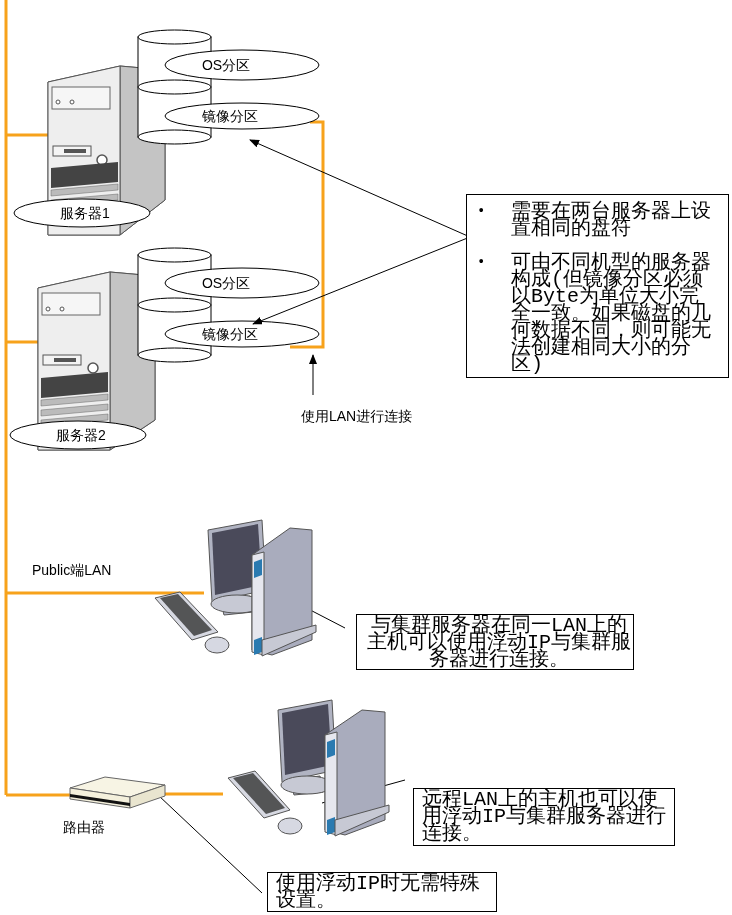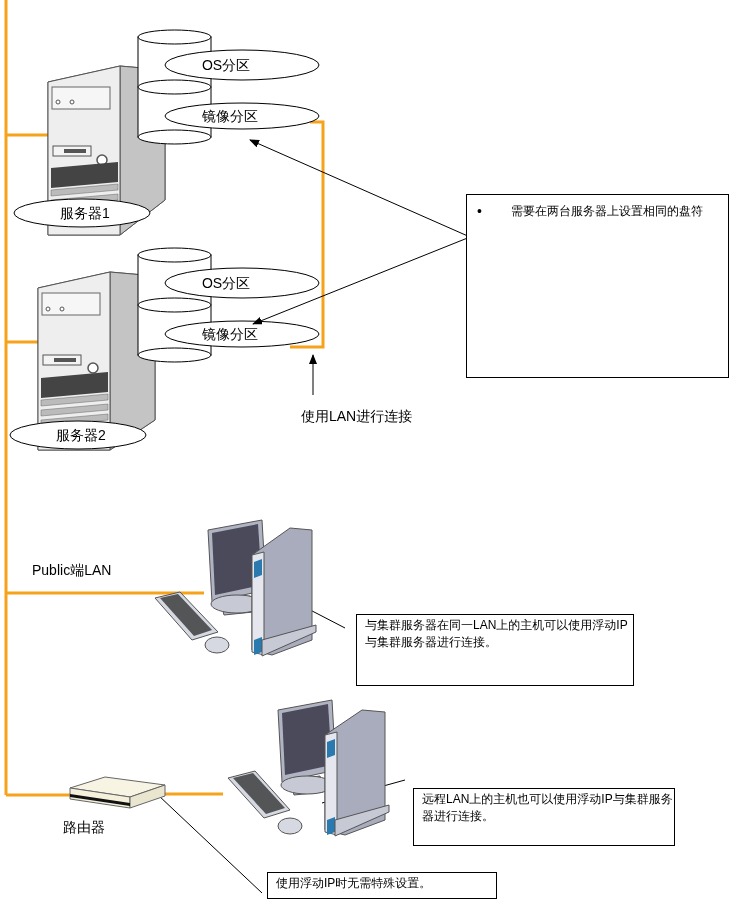--- a/index.html
+++ b/index.html
@@ -1,21 +1,21 @@
 <!DOCTYPE html>
 <html><head>
 <meta charset="utf-8">
 <style>
   html, body { margin:0; padding:0; background:#ffffff; }
   body { width:732px; height:915px; position:relative; overflow:hidden;
          font-family:"Liberation Sans","DejaVu Sans",sans-serif; color:#000; }
   #diagram { position:absolute; left:0; top:0; }
   .lbl { font-family:"Liberation Sans","DejaVu Sans",sans-serif; font-size:14px; fill:#000; }
   .note { position:absolute; border:1px solid #000; background:#fff; box-sizing:border-box;
-          font-size:12px; line-height:17px; font-family:Liberation Sans, sans-serif; }
+          font-size:20px; line-height:17px; font-family:Liberation Mono, monospace; }
   .note ul { margin:0; padding:0; list-style:none; }
   .note li { position:relative; padding-left:44px; margin-bottom:17px; }
   .note li::before { content:"•"; position:absolute; left:10px; top:0; font-size:14px; }
 </style>
 </head>
 <body>
 
 <svg id="diagram" width="732" height="915" viewBox="0 0 732 915" xmlns="http://www.w3.org/2000/svg">
   <defs>
     <marker id="arrowhead" markerWidth="10" markerHeight="8" refX="9" refY="4" orient="auto" markerUnits="userSpaceOnUse">
@@ -140,26 +140,27 @@
   </g>
   <text class="lbl" x="63" y="832">路由器</text>
 
   <text class="lbl" x="301" y="421">使用LAN进行连接</text>
   <text class="lbl" x="32" y="575">Public端LAN</text>
 </svg>
 
 <div class="note" style="left:466px; top:194px; width:263px; height:184px; padding-top:8px;">
   <ul>
     <li style="padding-right:12px;"><span>需要在两台服务器上设置相同的盘符</span></li>
+    <li style="padding-right:12px;"><span>可由不同机型的服务器构成(但镜像分区必须以Byte为单位大小完全一致。如果磁盘的几何数据不同，则可能无法创建相同大小的分区)</span></li>
   </ul>
 </div>
 
-<div class="note" style="left:356px; top:614px; width:278px; height:72px; padding:2px 0 0 8px;">
+<div class="note" style="left:356px; top:614px; width:278px; height:56px; padding:2px 0 0 8px;text-align:center;">
   <span>与集群服务器在同一LAN上的主机可以使用浮动IP与集群服务器进行连接。</span>
 </div>
 
 <div class="note" style="left:413px; top:761px; width:262px; height:58px; padding:2px 0 0 8px;margin-top:27px;">
   <span>远程LAN上的主机也可以使用浮动IP与集群服务器进行连接。</span>
 </div>
 
-<div class="note" style="left:267px; top:872px; width:230px; height:27px; padding:2px 0 0 8px;">
+<div class="note" style="left:267px; top:872px; width:230px; height:40px; padding:2px 0 0 8px;">
   <span>使用浮动IP时无需特殊设置。</span>
 </div>
 
 </body></html>

